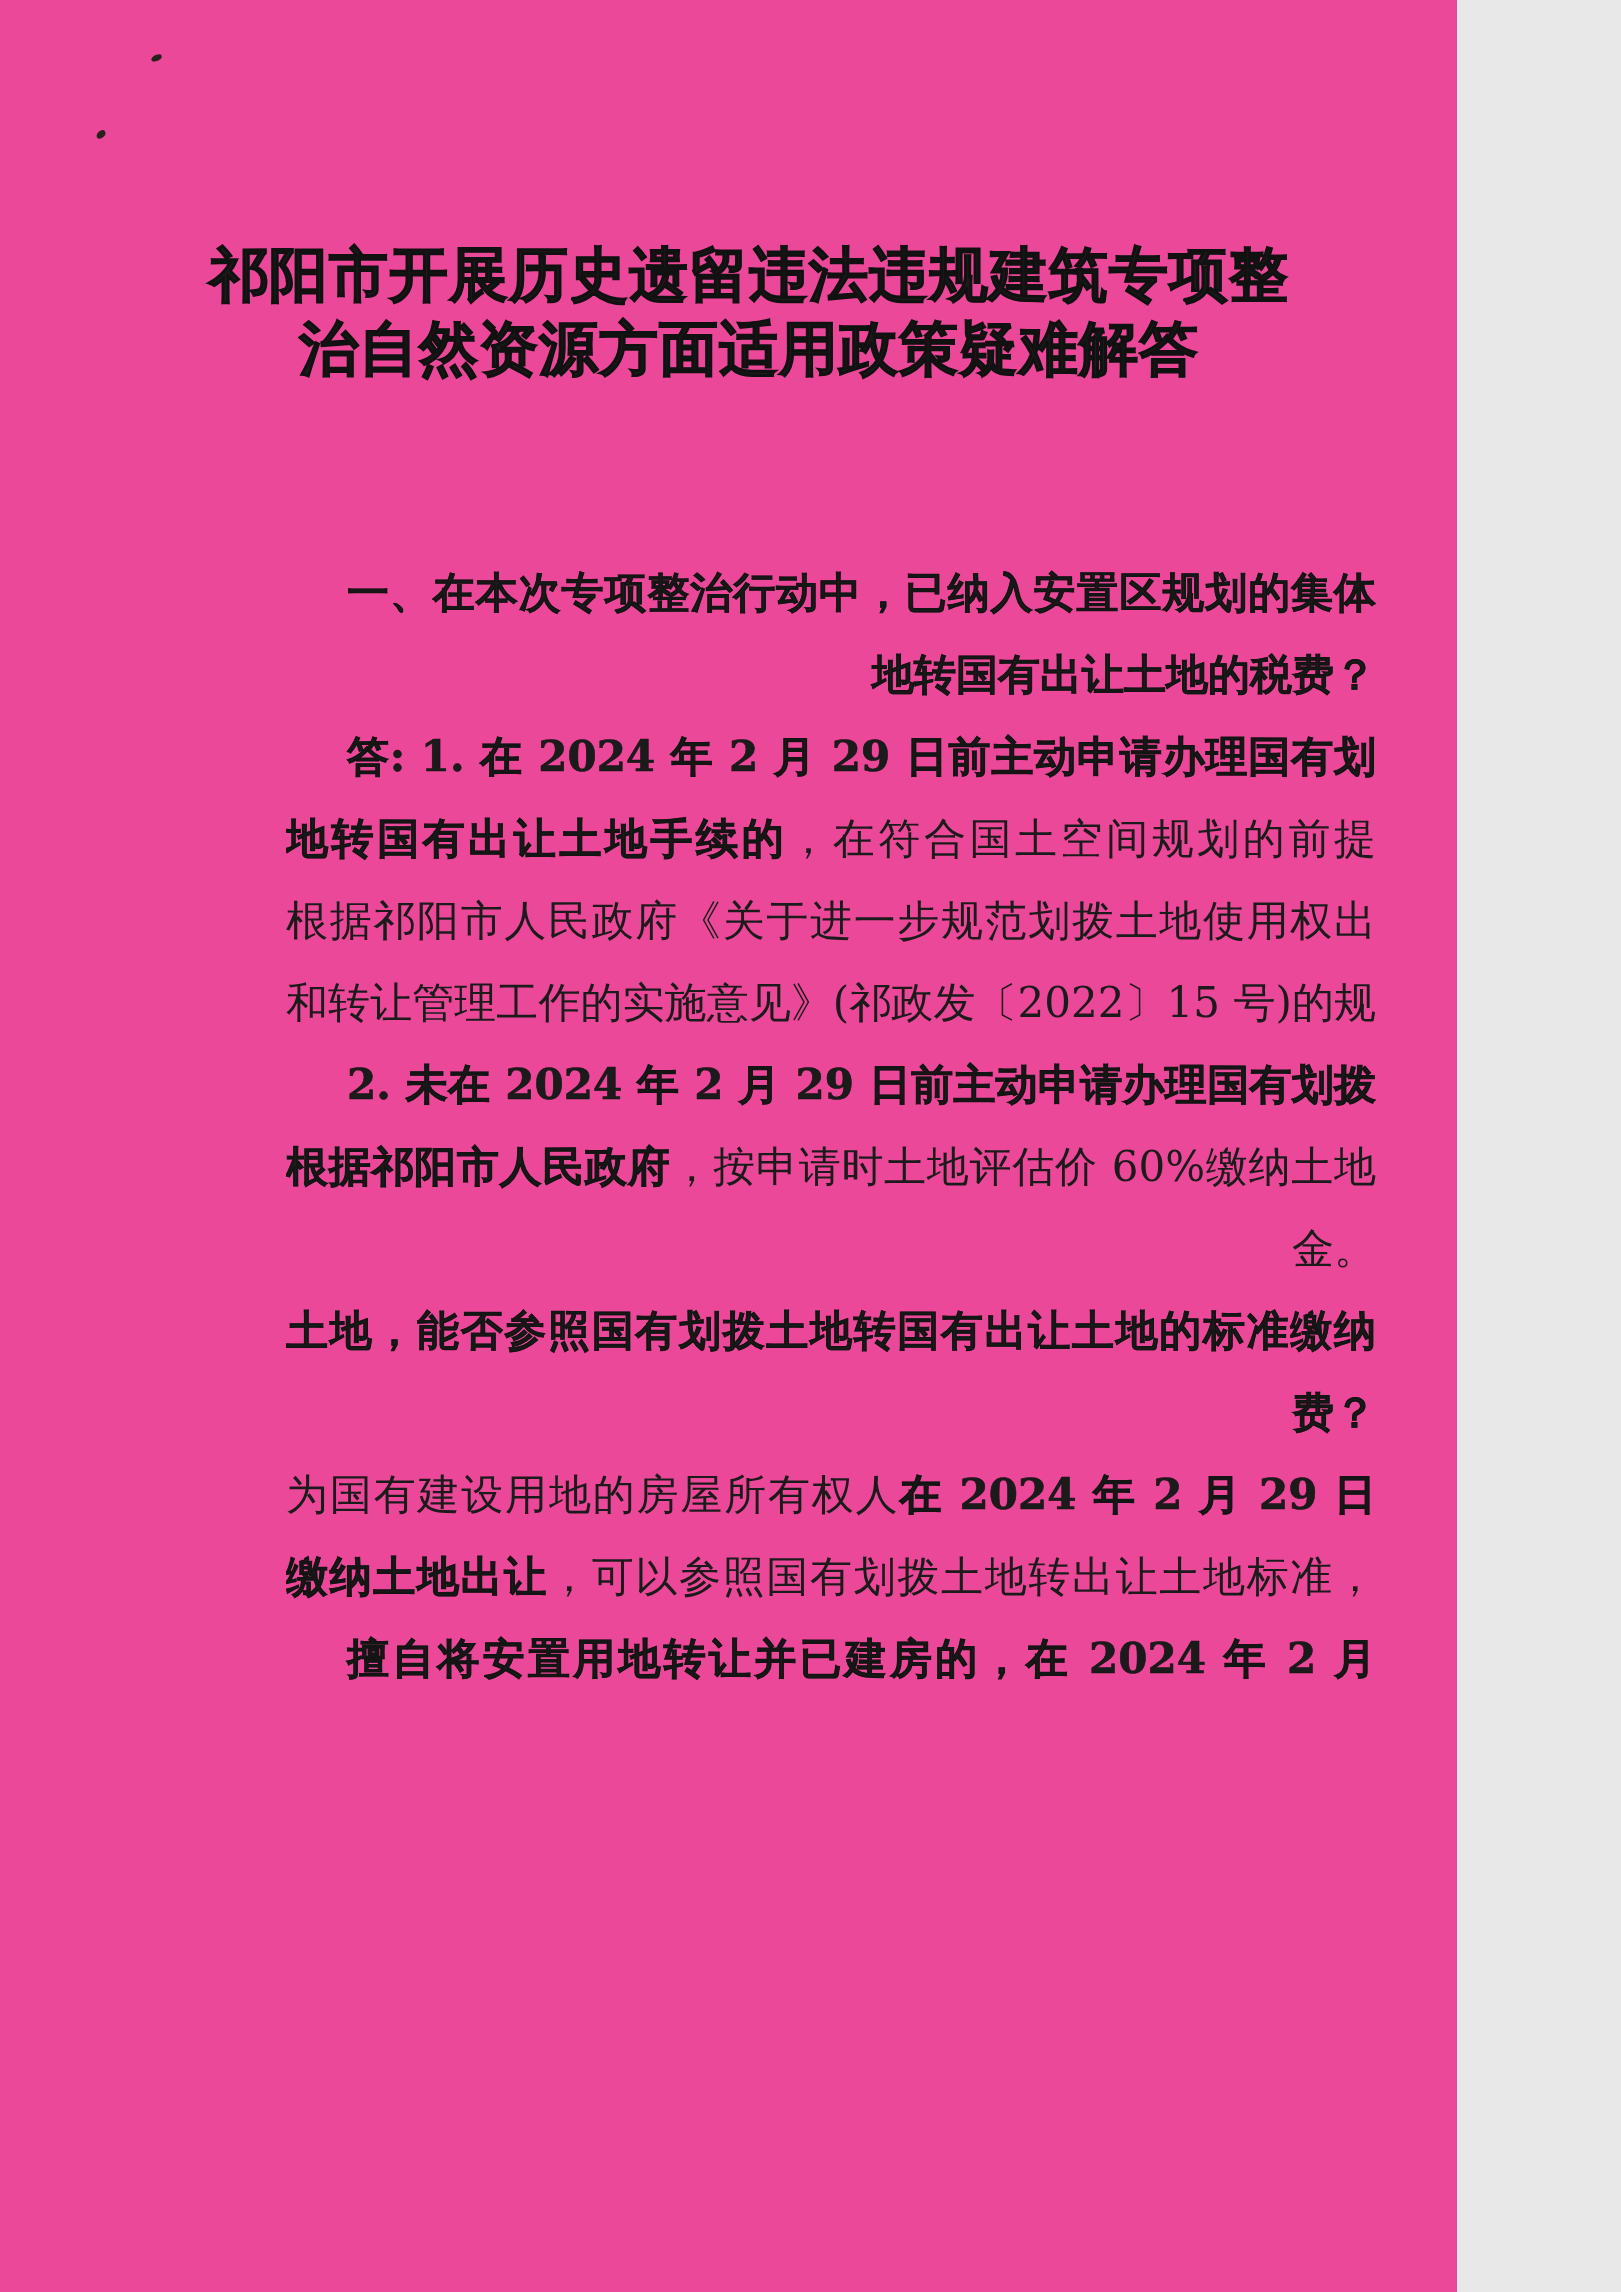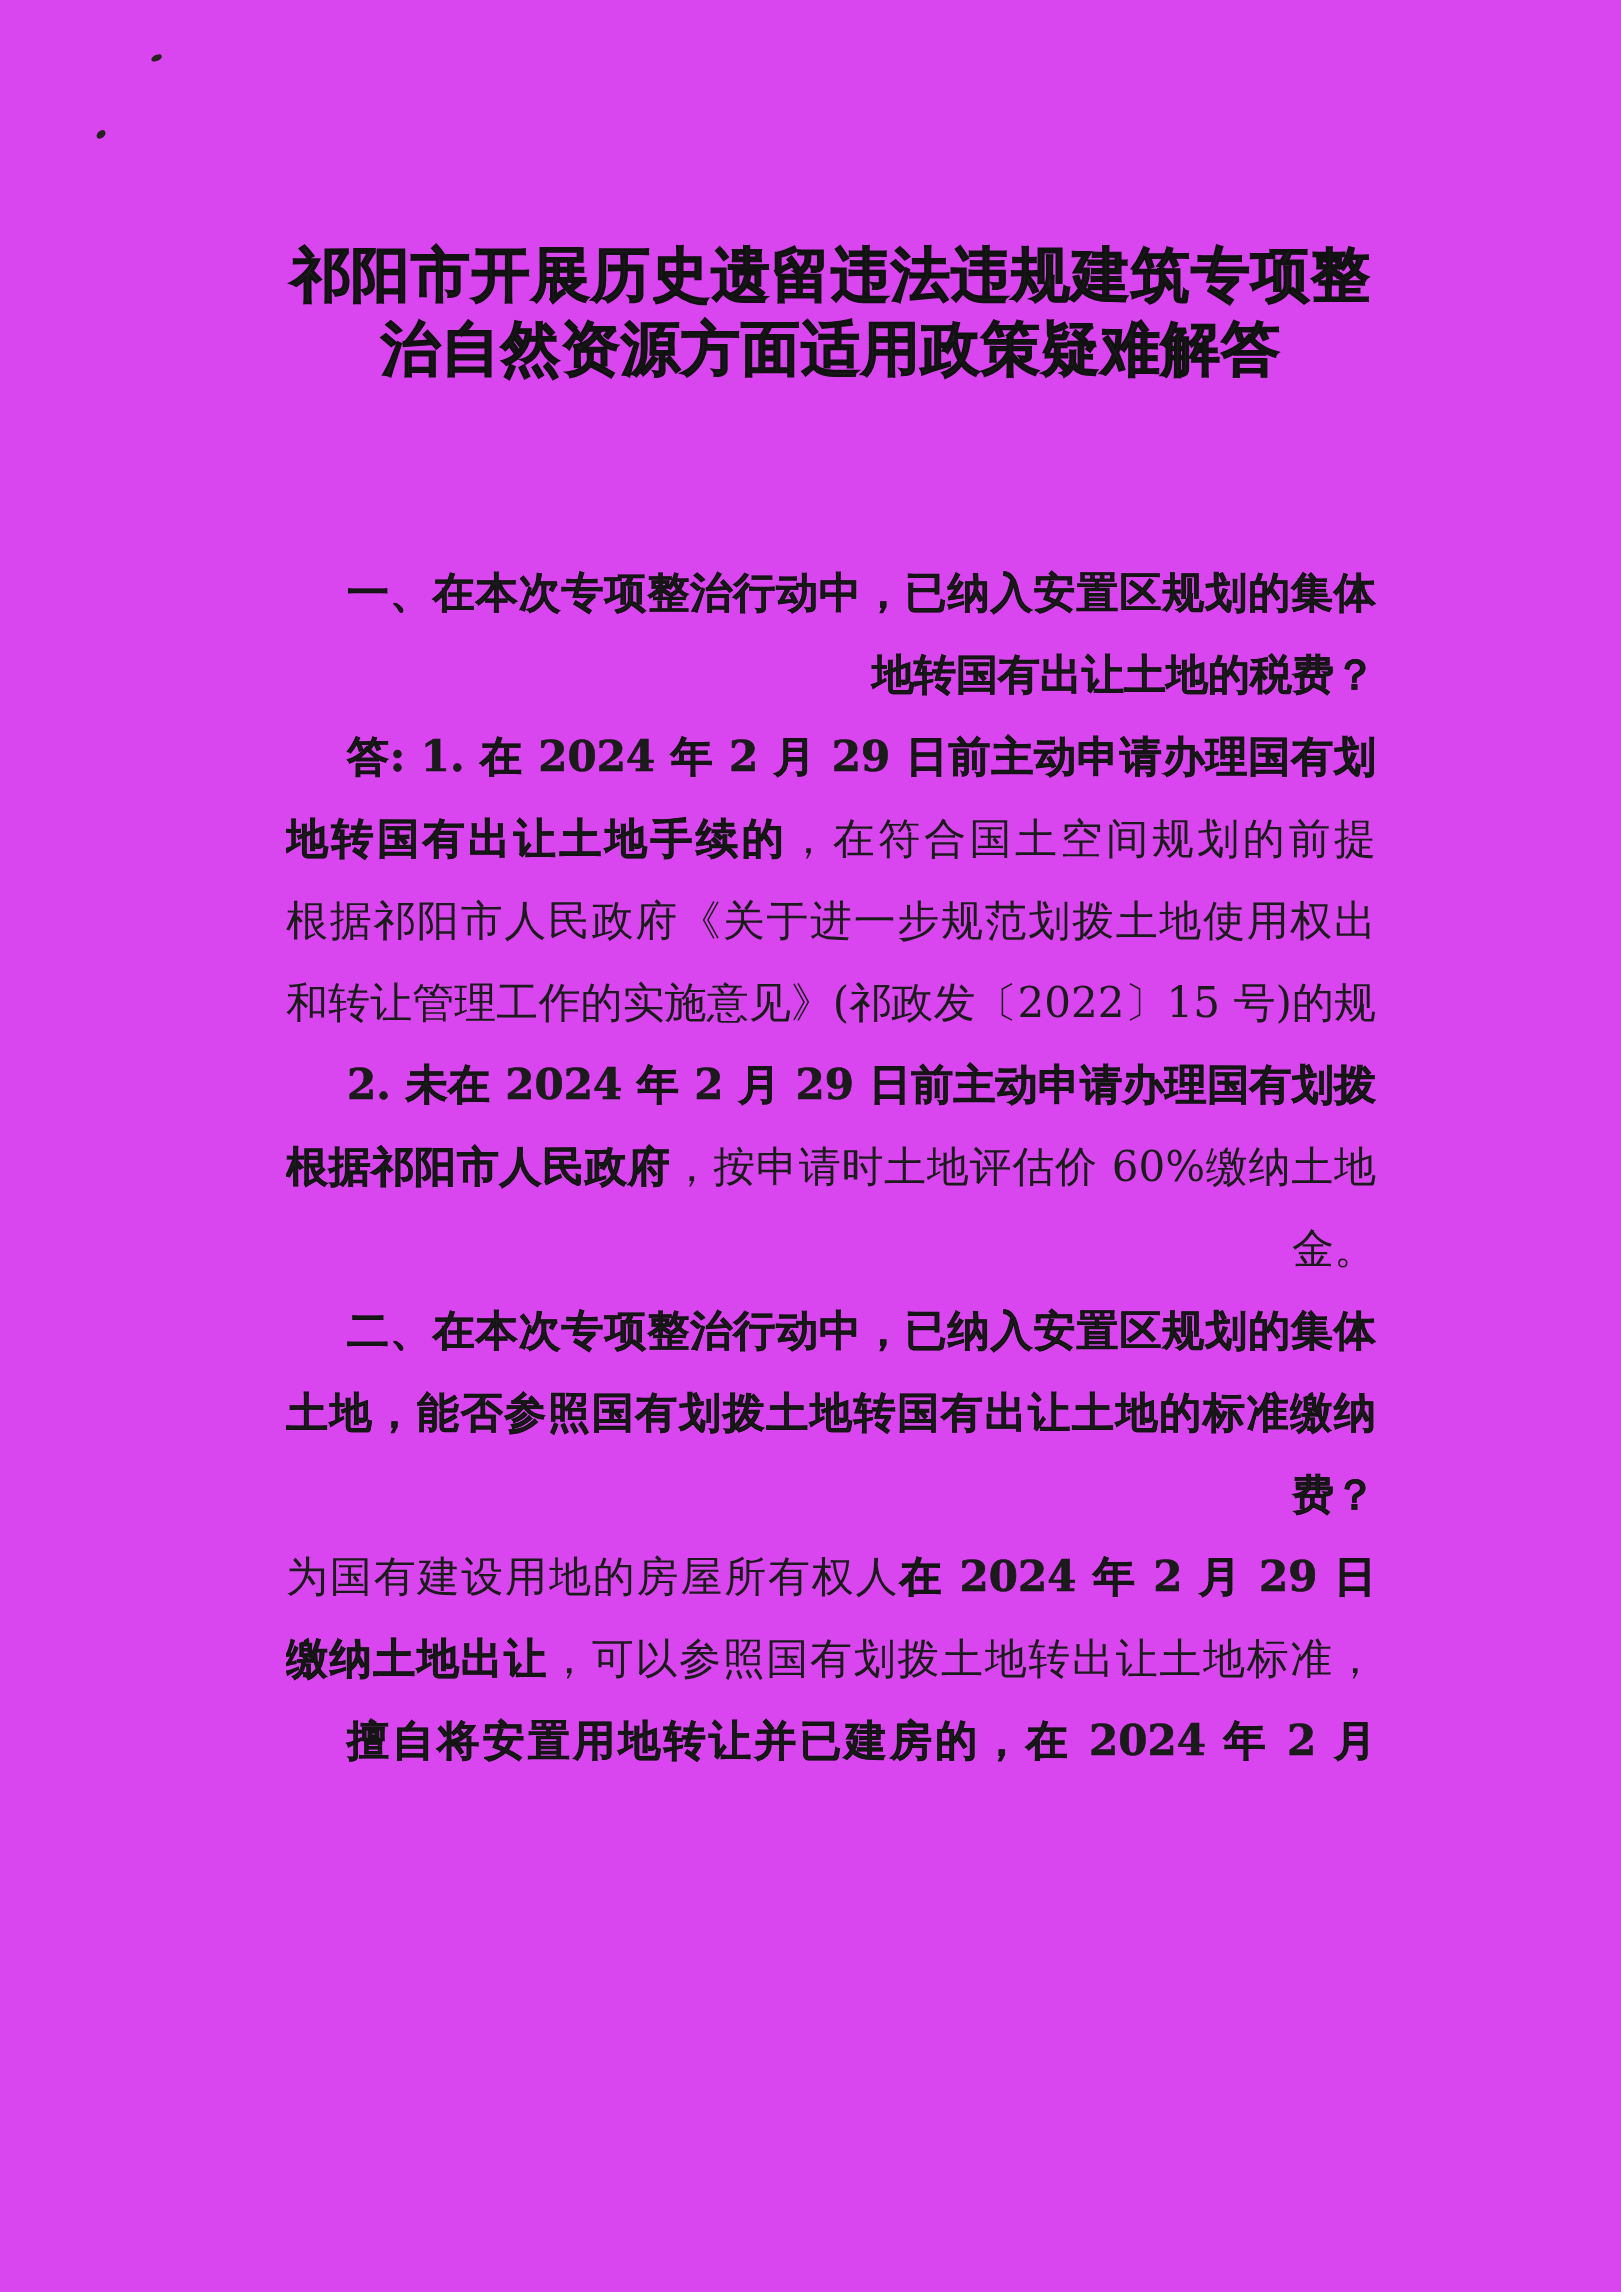--- a/index.html
+++ b/index.html
@@ -2,26 +2,27 @@
 <html><head>
 <meta charset="utf-8">
 <style>
   html, body {
     margin: 0;
     padding: 0;
     background: #e8e8e8;
   }
   .page {
     position: relative;
-    width: 1621px;
+    width: 1437px;
     height: 2293px;
-    background: #d946ef;
+    background: #ec4899;
     overflow: hidden;
     font-family: "DejaVu Serif", serif;
     color: #1b1b1b;
+    padding-left: 20px;
   }
   
   .title-block {
     position: absolute;
     left: 0;
     top: 238px;
     width: 100%;
     text-align: center;
     transform: translateX(20.6px);
   }
@@ -79,21 +80,20 @@
   <div class="body-block">
       <div class="line ind j"><span class="seg hb">一、在本次专项整治行动中，已纳入安置区规划的集体</span></div>
       <div class="line"><span class="seg hb">地转国有出让土地的税费？</span></div>
       <div class="line ind j"><span class="seg b">答: 1. 在 2024 年 2 月 29 日前主动申请办理国有划拨土</span></div>
       <div class="line j"><span class="seg b">地转国有出让土地手续的</span><span class="seg r">，在符合国土空间规划的前提下，</span></div>
       <div class="line j"><span class="seg r">根据祁阳市人民政府《关于进一步规范划拨土地使用权出让</span></div>
       <div class="line j"><span class="seg r">和转让管理工作的实施意见》(祁政发〔2022〕15 号)的规定，</span></div>
       <div class="line ind j"><span class="seg b">2. 未在 2024 年 2 月 29 日前主动申请办理国有划拨土地</span></div>
       <div class="line j"><span class="seg b">根据祁阳市人民政府</span><span class="seg r">，按申请时土地评估价 60%缴纳土地出让</span></div>
       <div class="line"><span class="seg r">金。</span></div>
-      <div class="line ind j"><span class="seg hb">二、在本次专项整治行动中，已纳入安置区规划的集体</span></div>
       <div class="line j"><span class="seg hb">土地，能否参照国有划拨土地转国有出让土地的标准缴纳税</span></div>
       <div class="line"><span class="seg hb">费？</span></div>
       <div class="line j"><span class="seg r">为国有建设用地的房屋所有权人</span><span class="seg b">在 2024 年 2 月 29 日前主动</span></div>
       <div class="line j"><span class="seg b">缴纳土地出让</span><span class="seg r">，可以参照国有划拨土地转出让土地标准，按申</span></div>
       <div class="line ind j"><span class="seg b">擅自将安置用地转让并已建房的，在 2024 年 2 月 29 日</span></div>
     </div>
 
   <div id="artifacts-host">
       <div class="mark" style="left: 151px; top: 55px; width: 10.8px; height: 5.9px; transform: rotate(-18deg);"></div>
       <div class="mark" style="left: 96px; top: 131px; width: 9.8px; height: 6.9px; transform: rotate(-32deg);"></div>

